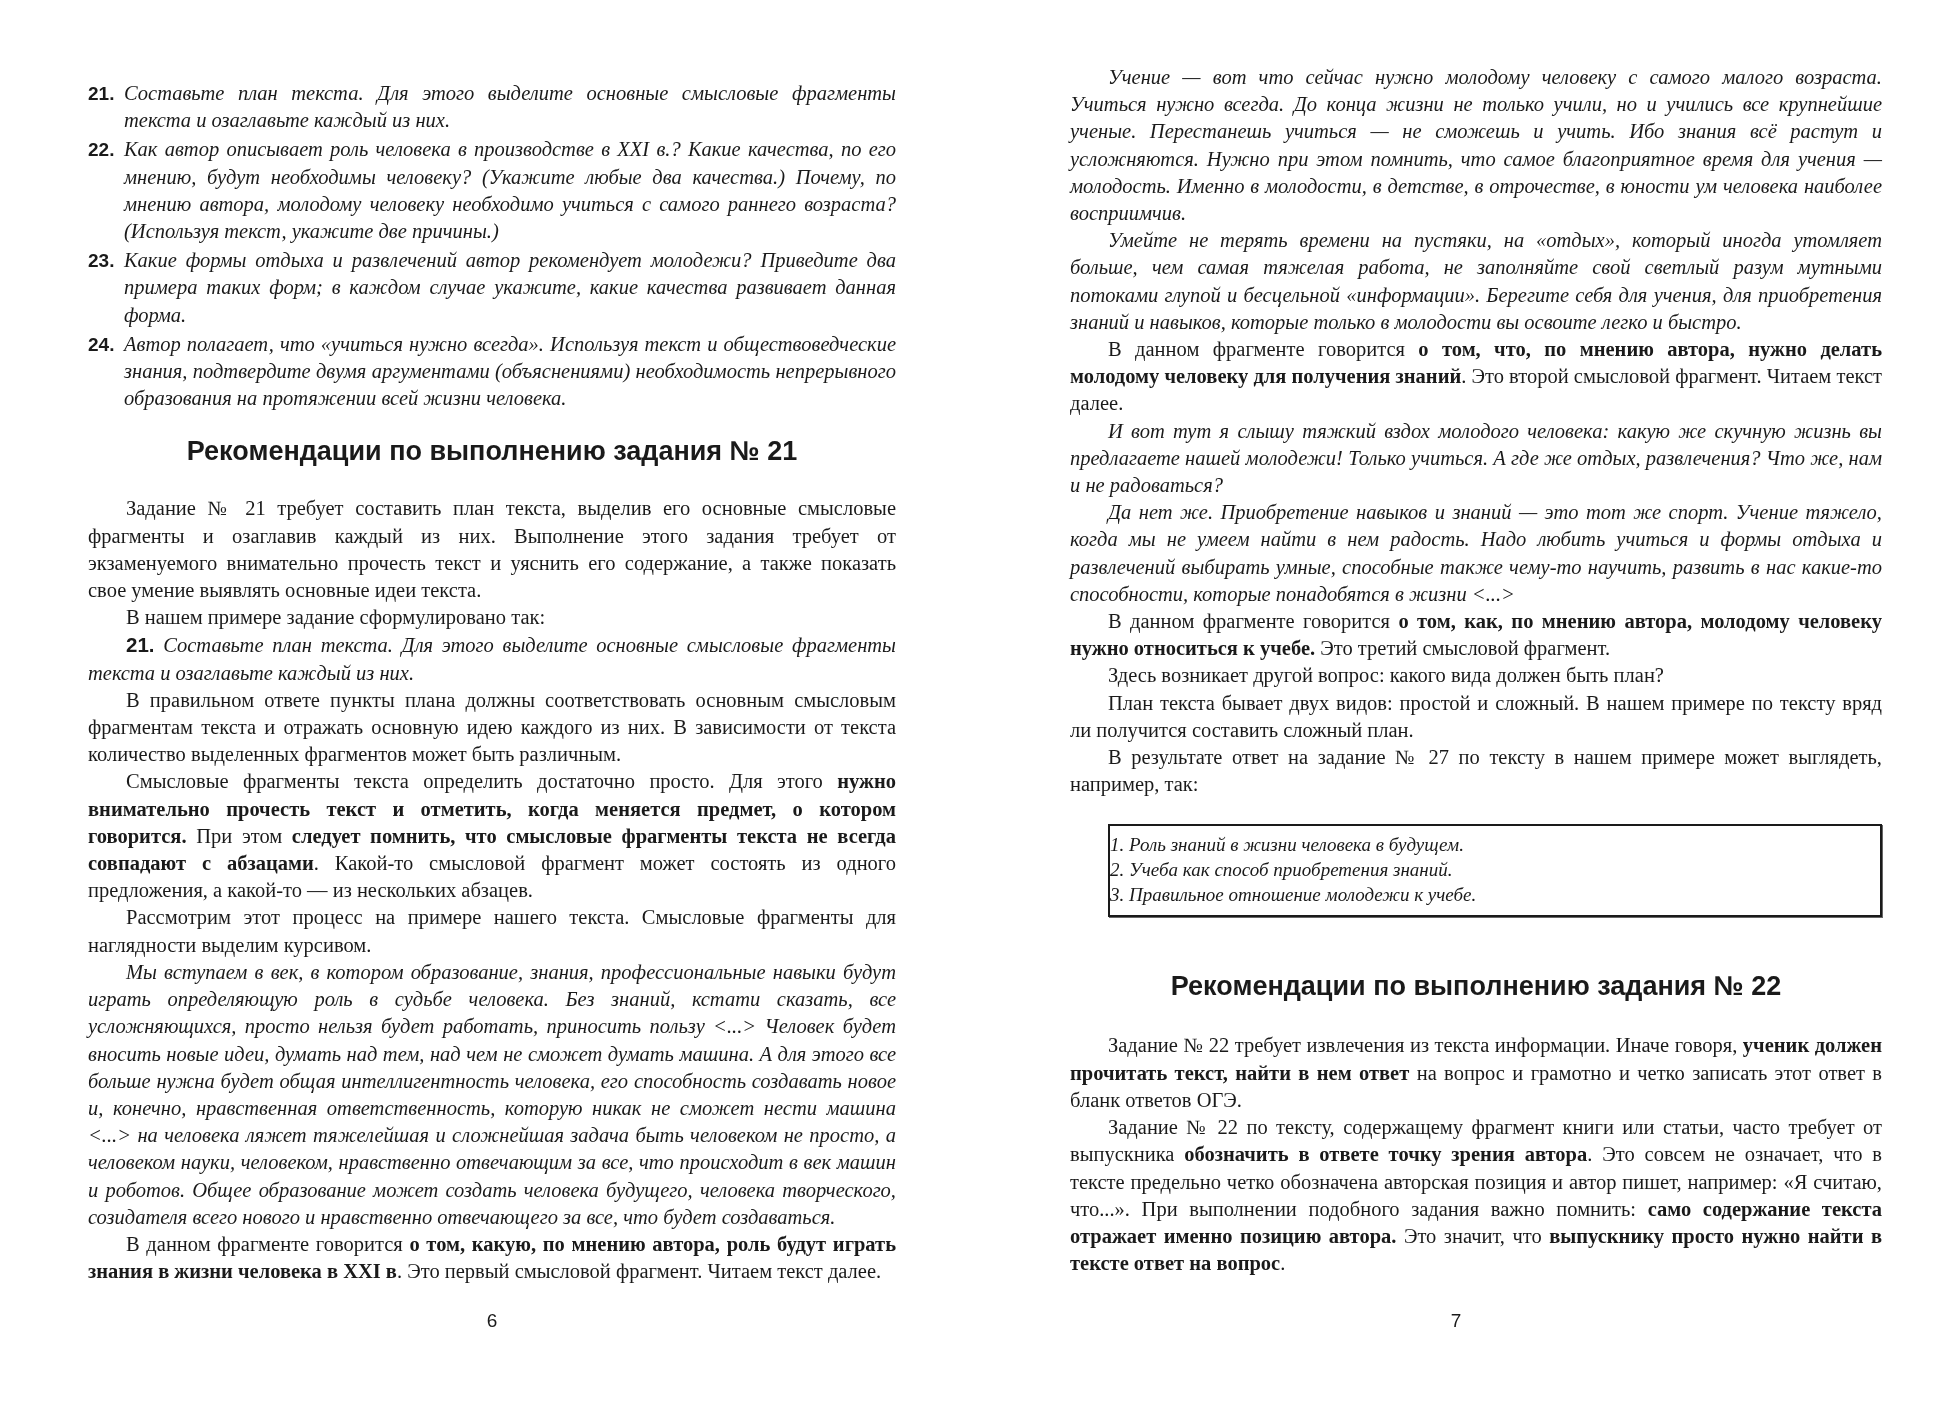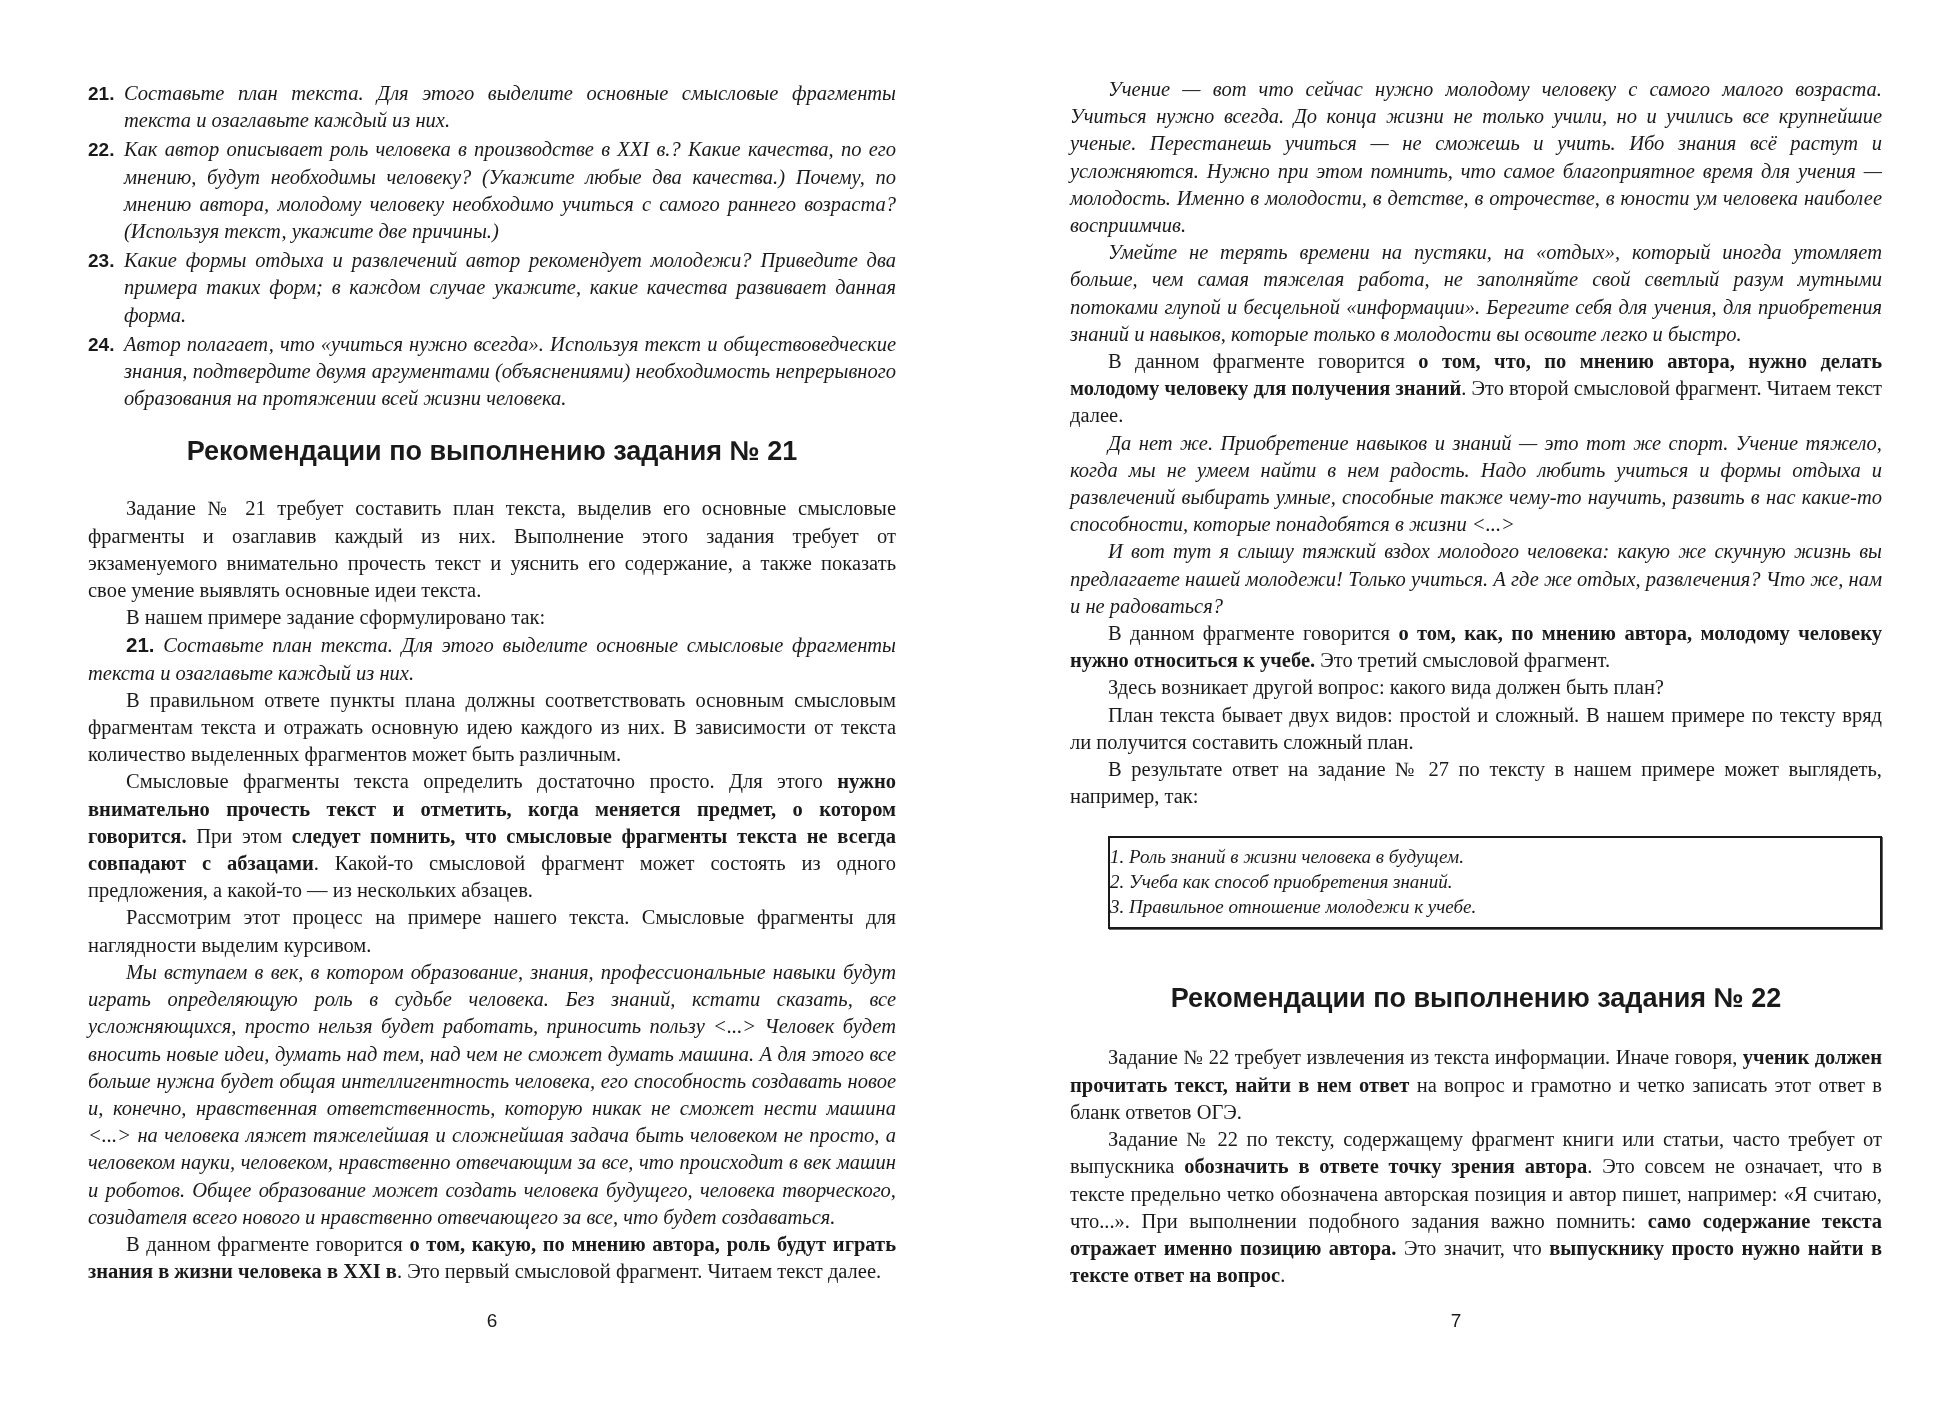--- a/index.html
+++ b/index.html
@@ -3,21 +3,21 @@
   <meta charset="utf-8">
   <style>
     html, body { margin: 0; padding: 0; background: #ffffff; }
     body { width: 1946px; height: 1416px; position: relative; overflow: hidden; color: #1a1a1a;
       font-family: "Liberation Serif", "DejaVu Serif", serif; }
     .page { position: absolute; top: 0; height: 1092px; }
     .page.left { left: 88px; width: 808px; }
     .page.right { left: 1070px; width: 812px; }
     .content { position: absolute; left: 0; right: 0; font-size: 20.5px; line-height: 27.2px; text-align: justify; hyphens: manual; }
     .page.left .content { top: 80px; }
-    .page.right .content { top: 76px; }
+    .page.right .content { top: 64px; }
     p { margin: 0; }
     .ind { text-indent: 38px; }
     .task { padding-left: 36px; text-indent: -36px; margin-bottom: 2px; }
     .task .num { font-weight: bold; font-style: normal; font-family: "Liberation Sans", "DejaVu Sans", sans-serif; font-size: 19px; display: inline-block; width: 36px; text-indent: 0; }
     .it { font-style: italic; }
     b { font-weight: bold; }
     .heading { font-family: "Liberation Sans", "DejaVu Sans", sans-serif; font-weight: bold; font-size: 27px; text-align: center; line-height: 27px; }
     .left .heading { margin: 26px 0 30px 0; }
     .right .heading { margin: 56px 0 32px 0; }
     .plan-box { border: 2px solid #1a1a1a; margin: 26px 0 0 38px; padding: 6px 8px 8px 0; font-style: italic; font-size: 19px; line-height: 25px; box-shadow: 1px 1px 0 #666; }
@@ -48,22 +48,22 @@
     <p class="ind"><span>В данном фрагменте говорится </span><b>о том, какую, по мнению автора, роль будут играть знания в жизни человека в XXI в</b><span>. Это первый смысловой фраг­мент. Читаем текст далее.</span></p>
   </div>
   <div class="page-num">6</div>
 </div>
 
 <div class="page right">
   <div class="content">
     <p class="ind it">Учение — вот что сейчас нужно молодому человеку с самого малого возраста. Учиться нужно всегда. До конца жизни не только учили, но и учились все круп­нейшие ученые. Перестанешь учиться — не сможешь и учить. Ибо знания всё растут и усложняются. Нужно при этом помнить, что самое благоприятное время для учения — молодость. Именно в молодости, в детстве, в отрочестве, в юности ум человека наиболее восприимчив.</p>
     <p class="ind it">Умейте не терять времени на пустяки, на «отдых», который иногда утом­ляет больше, чем самая тяжелая работа, не заполняйте свой светлый разум мутными потоками глупой и бесцельной «информации». Берегите себя для учения, для приобретения знаний и навыков, которые только в молодости вы освоите легко и быстро.</p>
     <p class="ind"><span>В данном фрагменте говорится </span><b>о том, что, по мнению автора, нужно делать молодому человеку для получения знаний</b><span>. Это второй смысловой фрагмент. Читаем текст далее.</span></p>
+    <p class="ind it">И вот тут я слышу тяжкий вздох молодого человека: какую же скучную жизнь вы предлагаете нашей молодежи! Только учиться. А где же отдых, развлечения? Что же, нам и не радоваться?</p>
     <p class="ind it">Да нет же. Приобретение навыков и знаний — это тот же спорт. Учение тяжело, когда мы не умеем найти в нем радость. Надо любить учиться и фор­мы отдыха и развлечений выбирать умные, способные также чему-то научить, развить в нас какие-то способности, которые понадобятся в жизни &lt;...&gt;</p>
-    <p class="ind it">И вот тут я слышу тяжкий вздох молодого человека: какую же скучную жизнь вы предлагаете нашей молодежи! Только учиться. А где же отдых, развлечения? Что же, нам и не радоваться?</p>
     <p class="ind"><span>В данном фрагменте говорится </span><b>о том, как, по мнению автора, молодому человеку нужно относиться к учебе.</b><span> Это третий смысловой фрагмент.</span></p>
     <p class="ind">Здесь возникает другой вопрос: какого вида должен быть план?</p>
     <p class="ind">План текста бывает двух видов: простой и сложный. В нашем примере по тексту вряд ли получится составить сложный план.</p>
     <p class="ind">В результате ответ на задание № 27 по тексту в нашем примере может выглядеть, например, так:</p>
 
     <div class="plan-box">
       <div>1. Роль знаний в жизни человека в будущем.</div>
       <div>2. Учеба как способ приобретения знаний.</div>
       <div>3. Правильное отношение молодежи к учебе.</div>
     </div>

